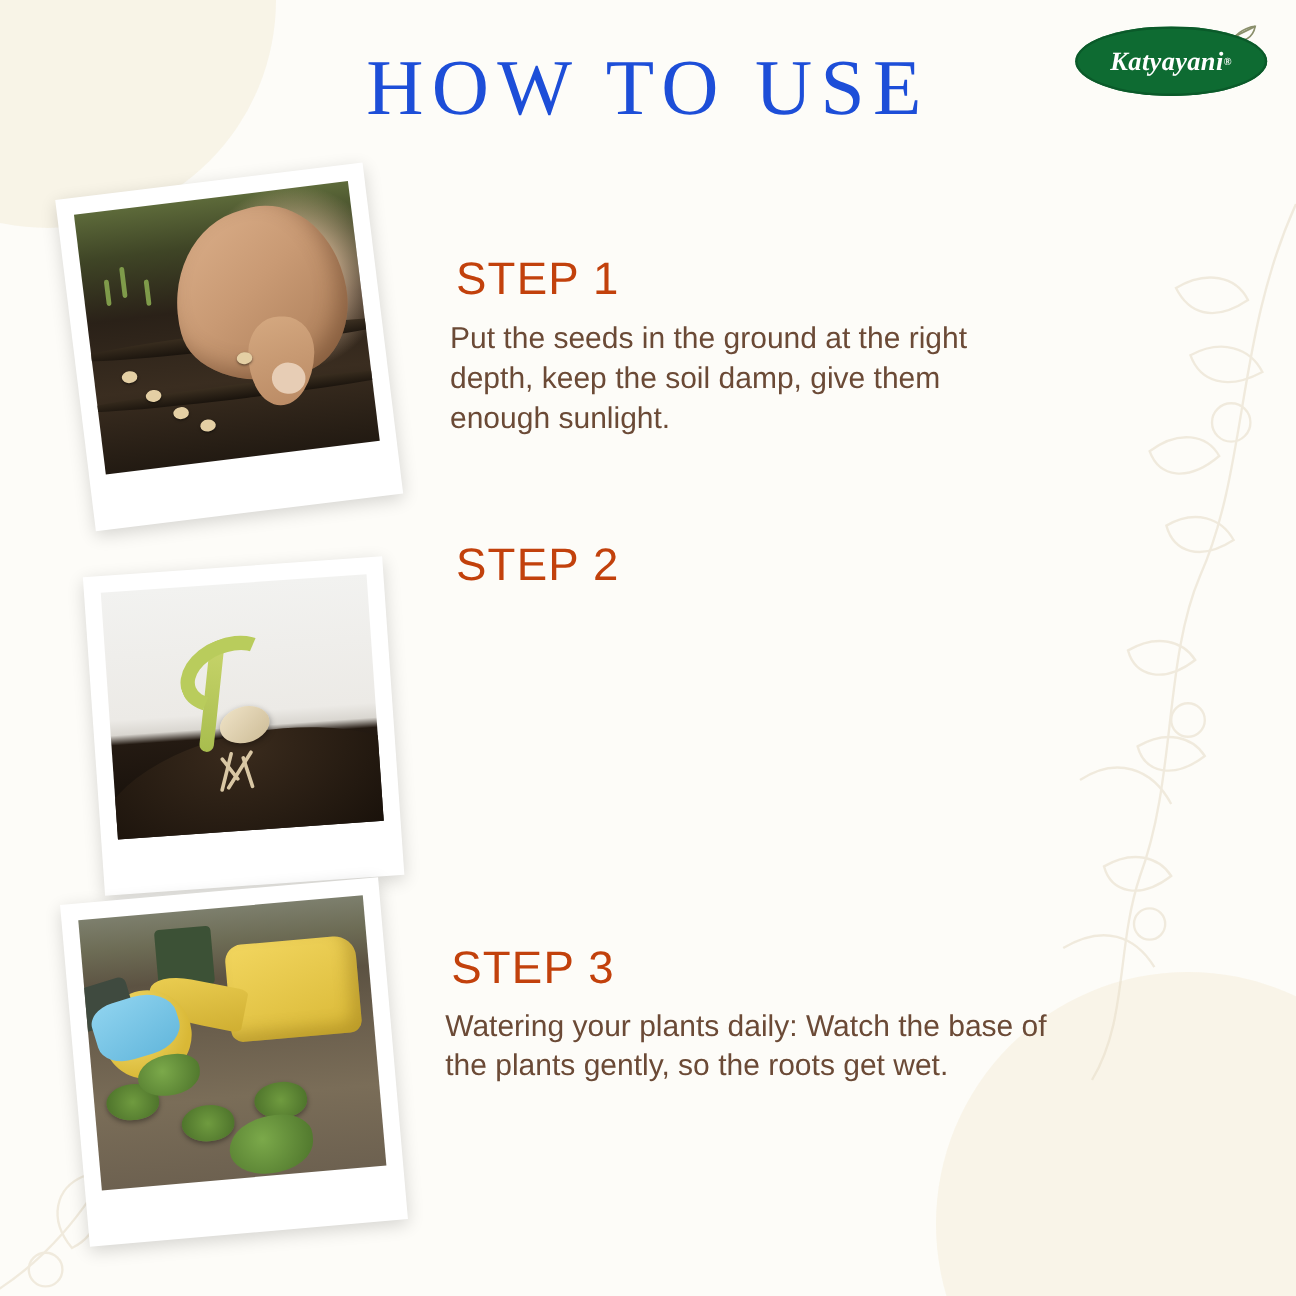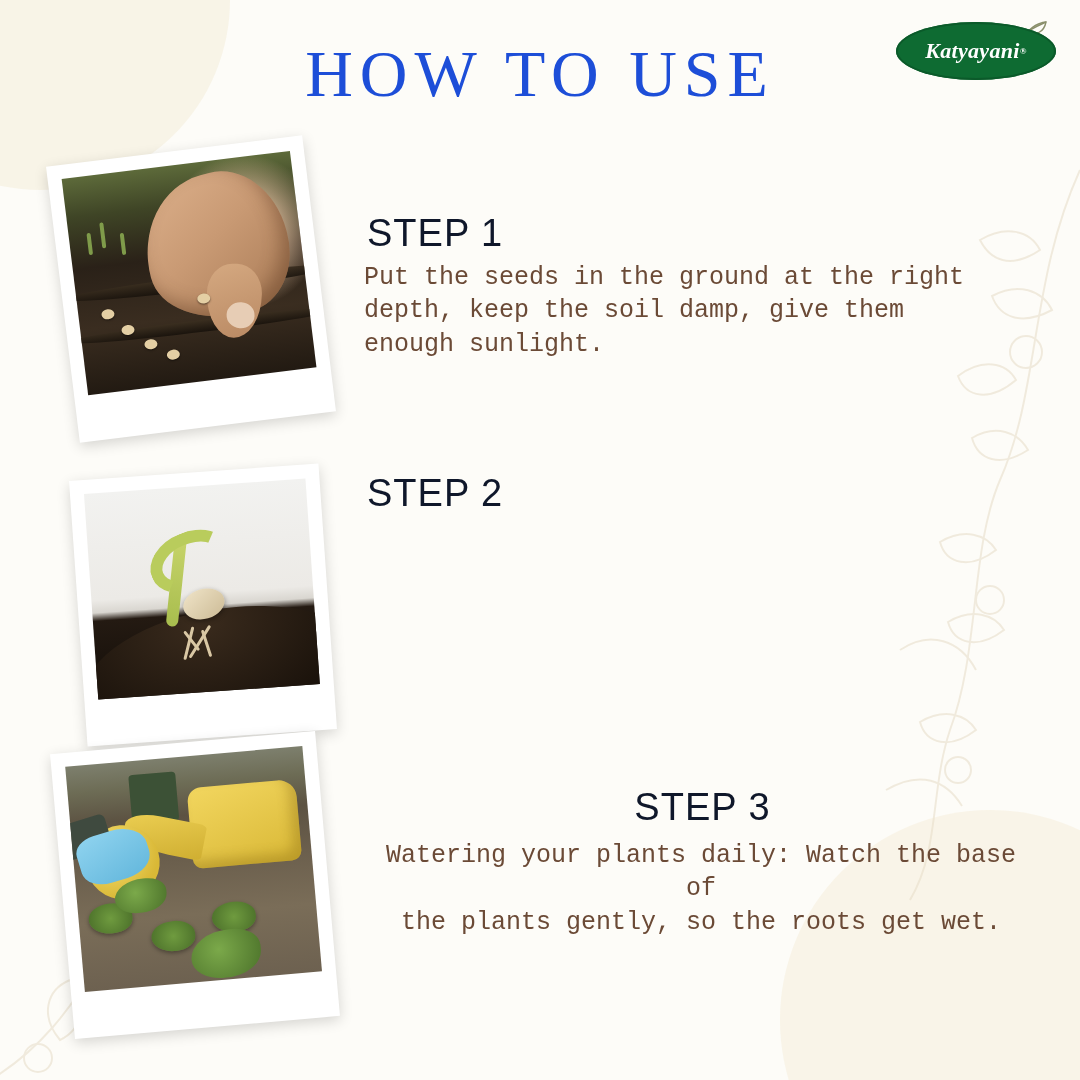--- a/index.html
+++ b/index.html
@@ -113,30 +113,30 @@
   .step {
     position: absolute;
   }
   .step-text {
     position: absolute;
   }
   .step-title {
     font-family: "Liberation Sans", sans-serif;
     font-size: 38px;
     letter-spacing: 1px;
-    color: #0f172a;
-    margin: 0 0 6px 3px;
+    color: #c2410c;
+    margin: 0 0 6px 16px;
     font-weight: normal;
   }
   .step-body {
-    font-family: Liberation Mono, monospace;
+    font-family: Liberation Sans, sans-serif;
     font-size: 25px;
     line-height: 1.33;
     color: #6b4a36;
-    margin: 0;
+    margin: 11px;
     white-space: pre-line;
   }
 
   
   .polaroid {
     position: absolute;
     background: #ffffff;
     box-shadow: 0 4px 14px rgba(0,0,0,.16);
     padding: 14px 14px 46px 14px;
   }
@@ -422,39 +422,39 @@
       <div class="mound"></div>
       <div class="seed-body"></div>
       <div class="shoot"></div>
       <div class="hook"></div>
       <div class="root" style="left:44%; top:68%; width:3px; height:34px; transform:rotate(18deg);"></div>
       <div class="root" style="left:48%; top:70%; width:3px; height:28px; transform:rotate(-14deg);"></div>
       <div class="root" style="left:52%; top:68%; width:3px; height:38px; transform:rotate(36deg);"></div>
       <div class="root" style="left:40%; top:70%; width:3px; height:24px; transform:rotate(-34deg);"></div>
     </div>
   </div>
-  <div class="step-text" style="left:364px; top:472px; width:660px;">
+  <div class="step-text" style="left:364px; top:450px; width:660px;">
     <div class="step-title">STEP 2</div>
   </div>
 </div>
 
 <div class="step">
   <div class="polaroid" style="left:62px; top:742px; width:238px; height:226px; transform:rotate(-5deg);">
     <div class="photo photo-water">
       <div class="pot"></div>
       <div class="can"></div>
       <div class="spout"></div>
       <div class="rose"></div>
       <div class="sleeve"></div>
       <div class="glove"></div>
       <div class="plant" style="left:4%; top:62%;"></div>
       <div class="plant" style="left:30%; top:72%;"></div>
       <div class="plant" style="left:56%; top:66%;"></div>
       <div class="leafbig" style="left:46%; top:78%;"></div>
       <div class="leafbig" style="left:16%; top:52%; width:52px; height:34px;"></div>
     </div>
   </div>
-  <div class="step-text" style="left:371px; top:786px; width:660px;text-align:center;">
+  <div class="step-text" style="left:360px; top:786px; width:660px;">
     <div class="step-title">STEP 3</div>
     <div class="step-body" style="margin-top:10px;">Watering your plants daily: Watch the base of
 the plants gently, so the roots get wet.</div>
   </div>
 </div>
 
 </body></html>

